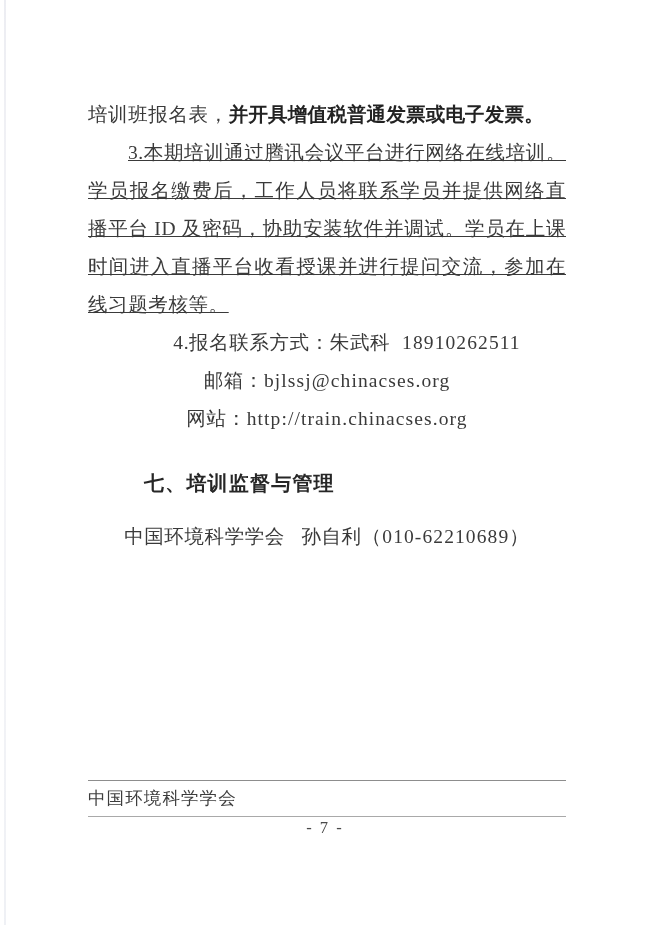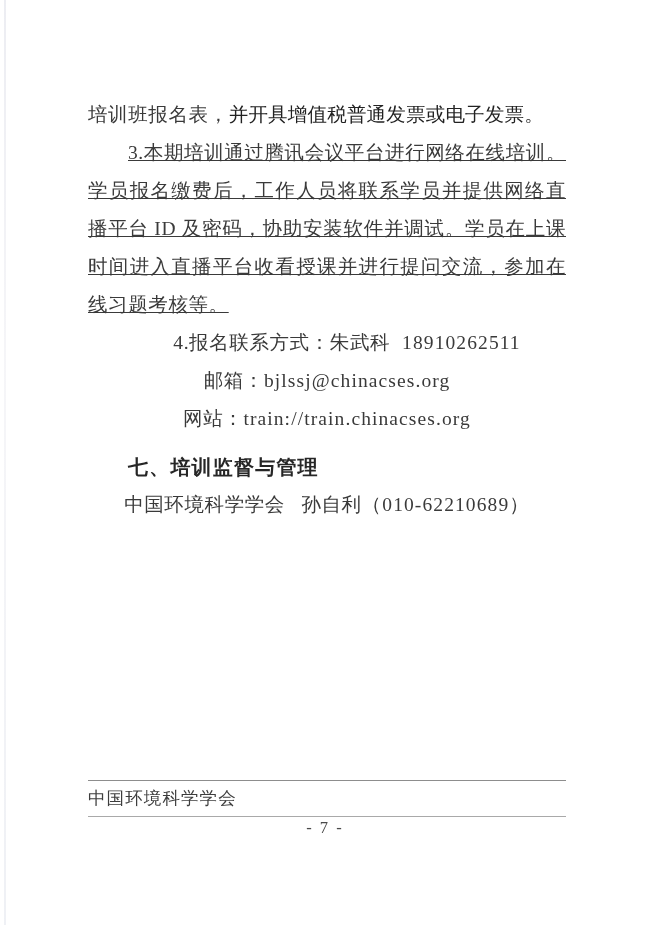--- a/index.html
+++ b/index.html
@@ -50,21 +50,21 @@
     color: #3a3a3a;
     text-align: justify;
     text-justify: inter-character;
     margin: 0;
   }
   .para.indent {
     text-indent: 40px;
     text-decoration: underline;
   }
   .para .bold-run {
-    font-weight: normal;
+    font-weight: bold;
     color: #222;
     letter-spacing: 0.2px;
   }
 
   
   .contact-line {
     font-size: 19.5px;
     line-height: 38px;
     letter-spacing: 0.6px;
     color: #3a3a3a;
@@ -81,21 +81,21 @@
   }
 
   
   .section-heading {
     font-family: "Liberation Sans", "DejaVu Sans", sans-serif;
     font-weight: bold;
     font-size: 20px;
     letter-spacing: 1.2px;
     color: #262626;
     padding-left: 40px;
-    margin: 0;
+    margin: 16px;
     line-height: 38px;
   }
 
   .spacer-sm { height: 10px; }
   .spacer-md { height: 18px; }
 
   
   .sign-zone {
     position: absolute;
     left: 0;
@@ -150,21 +150,21 @@
   <div class="content">
 
     <p class="para"><span>培训班报名表，</span><span class="bold-run">并开具增值税普通发票或电子发票。</span></p>
 
     <p class="para indent">3.本期培训通过腾讯会议平台进行网络在线培训。学员报名缴费后，工作人员将联系学员并提供网络直播平台 ID 及密码，协助安装软件并调试。学员在上课时间进入直播平台收看授课并进行提问交流，参加在线习题考核等。</p>
 
     <p class="contact-line indent"><span>4.报名联系方式：</span><span>朱武科</span><span class="mono-ish">&nbsp;&nbsp;</span><span class="mono-ish">18910262511</span></p>
 
     <p class="contact-line"><span>邮箱：</span><span class="mono-ish">bjlssj@chinacses.org</span></p>
 
-    <p class="contact-line"><span>网站：</span><span class="mono-ish">train://train.chinacses.org</span></p>
+    <p class="contact-line"><span>网站：</span><span class="mono-ish">http://train.chinacses.org</span></p>
 
     <div class="spacer-sm"></div>
 
     <p class="section-heading">七、培训监督与管理</p>
 
     <p class="contact-line"><span>中国环境科学学会</span><span>&nbsp;&nbsp;&nbsp;</span><span>孙自利</span><span class="mono-ish">（010-62210689）</span></p>
 
     <div class="spacer-md"></div>
 
 

